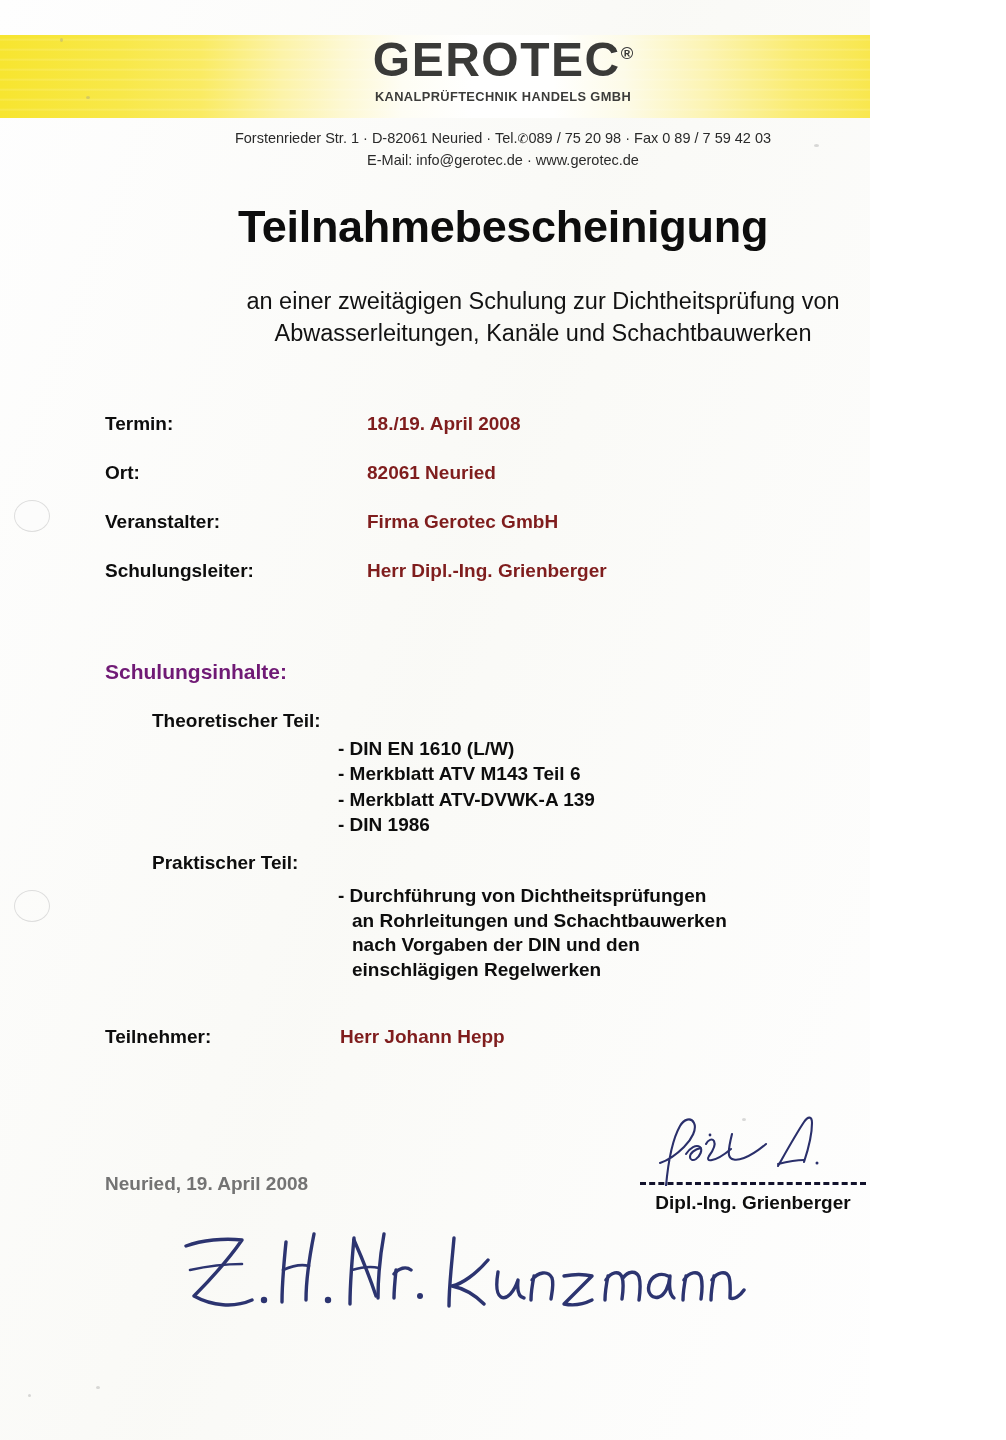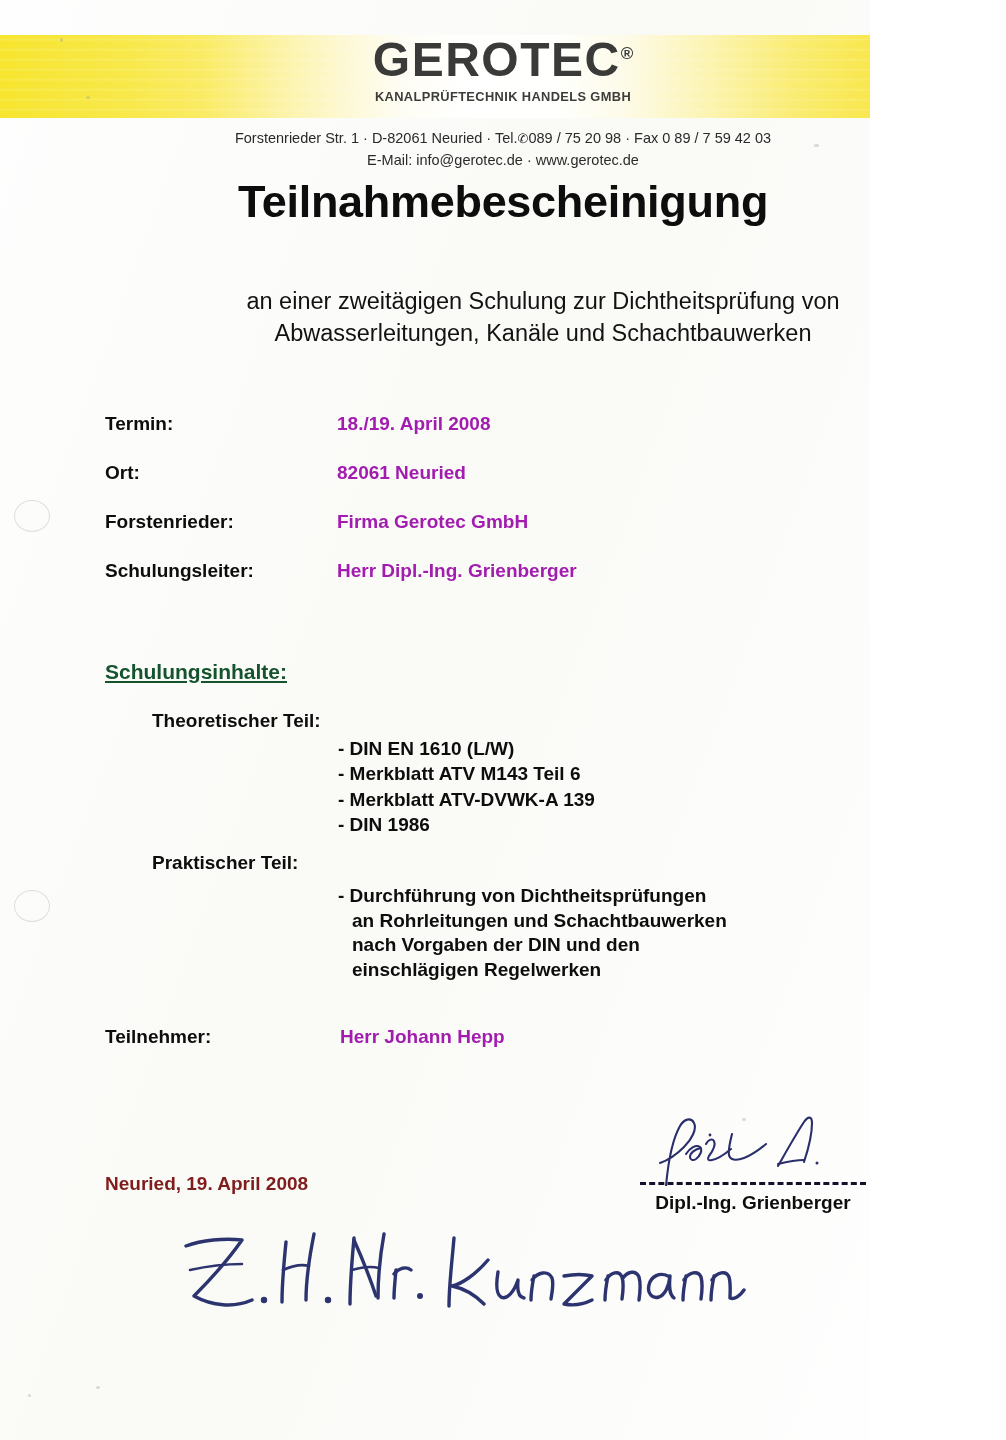--- a/index.html
+++ b/index.html
@@ -112,21 +112,21 @@
   }
   .contact .phone-glyph {
     font-size: 13px;
     vertical-align: baseline;
   }
 
   
   .doc-title {
     position: absolute;
     left: 0;
-    top: 176px;
+    top: 201px;
     width: 1006px;
     text-align: center;
     font-size: 45px;
     font-weight: bold;
     letter-spacing: -0.3px;
     color: #0d0d0d;
   }
 
   .doc-subtitle {
     position: absolute;
@@ -144,43 +144,43 @@
   .details {
     position: absolute;
     left: 105px;
     top: 413px;
     width: 760px;
   }
   .detail-row {
     display: flex;
     align-items: baseline;
     height: 49px;
+    gap: 30px;
   }
   .detail-label {
     width: 232px;
     flex: 0 0 232px;
     font-size: 19px;
     font-weight: bold;
     color: #0d0d0d;
   }
   .detail-value {
     font-size: 19px;
     font-weight: bold;
-    color: #a21caf;
+    color: #7f1d1d;
   }
 
   
   .contents-heading {
     position: absolute;
     left: 105px;
     top: 660px;
     font-size: 21px;
     font-weight: bold;
-    color: #14532d;
-    text-decoration: underline;
+    color: #701a75;
   }
 
   .section-theory {
     position: absolute;
     left: 152px;
     top: 710px;
   }
   .section-practice {
     position: absolute;
     left: 152px;
@@ -233,21 +233,21 @@
   }
   .participant .detail-label { width: 235px; flex: 0 0 235px; }
 
   
   .place-date {
     position: absolute;
     left: 105px;
     top: 1173px;
     font-size: 19px;
     font-weight: bold;
-    color: #7f1d1d;
+    color: #737373;
   }
 
   .sign-block {
     position: absolute;
     left: 628px;
     top: 1120px;
     width: 250px;
     text-align: center;
   }
   .sign-ink {
@@ -332,21 +332,21 @@
   <div class="details">
     <div class="detail-row">
       <div class="detail-label">Termin:</div>
       <div class="detail-value">18./19. April 2008</div>
     </div>
     <div class="detail-row">
       <div class="detail-label">Ort:</div>
       <div class="detail-value">82061 Neuried</div>
     </div>
     <div class="detail-row">
-      <div class="detail-label">Forstenrieder:</div>
+      <div class="detail-label">Veranstalter:</div>
       <div class="detail-value">Firma Gerotec GmbH</div>
     </div>
     <div class="detail-row">
       <div class="detail-label">Schulungsleiter:</div>
       <div class="detail-value">Herr Dipl.-Ing. Grienberger</div>
     </div>
   </div>
 
   <div class="contents-heading">Schulungsinhalte:</div>
 

